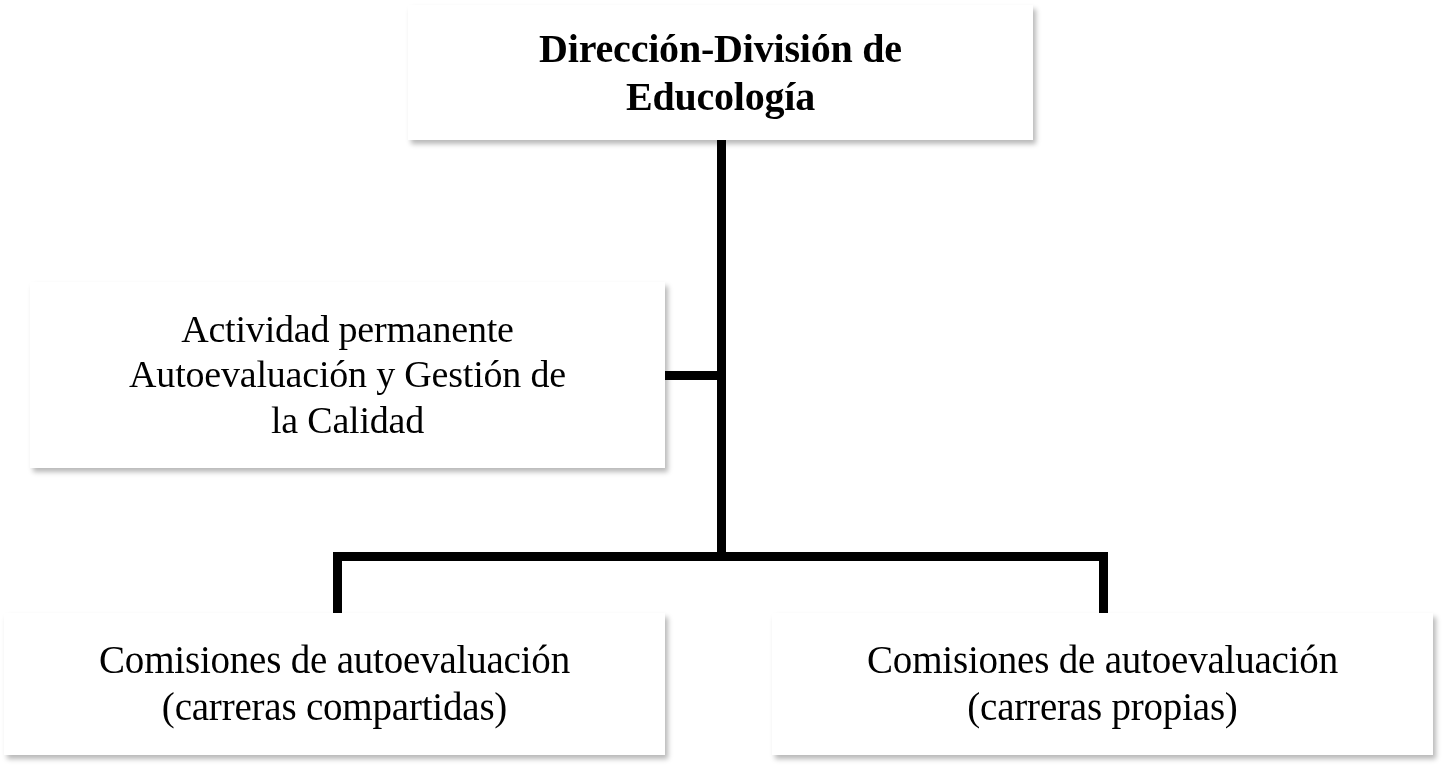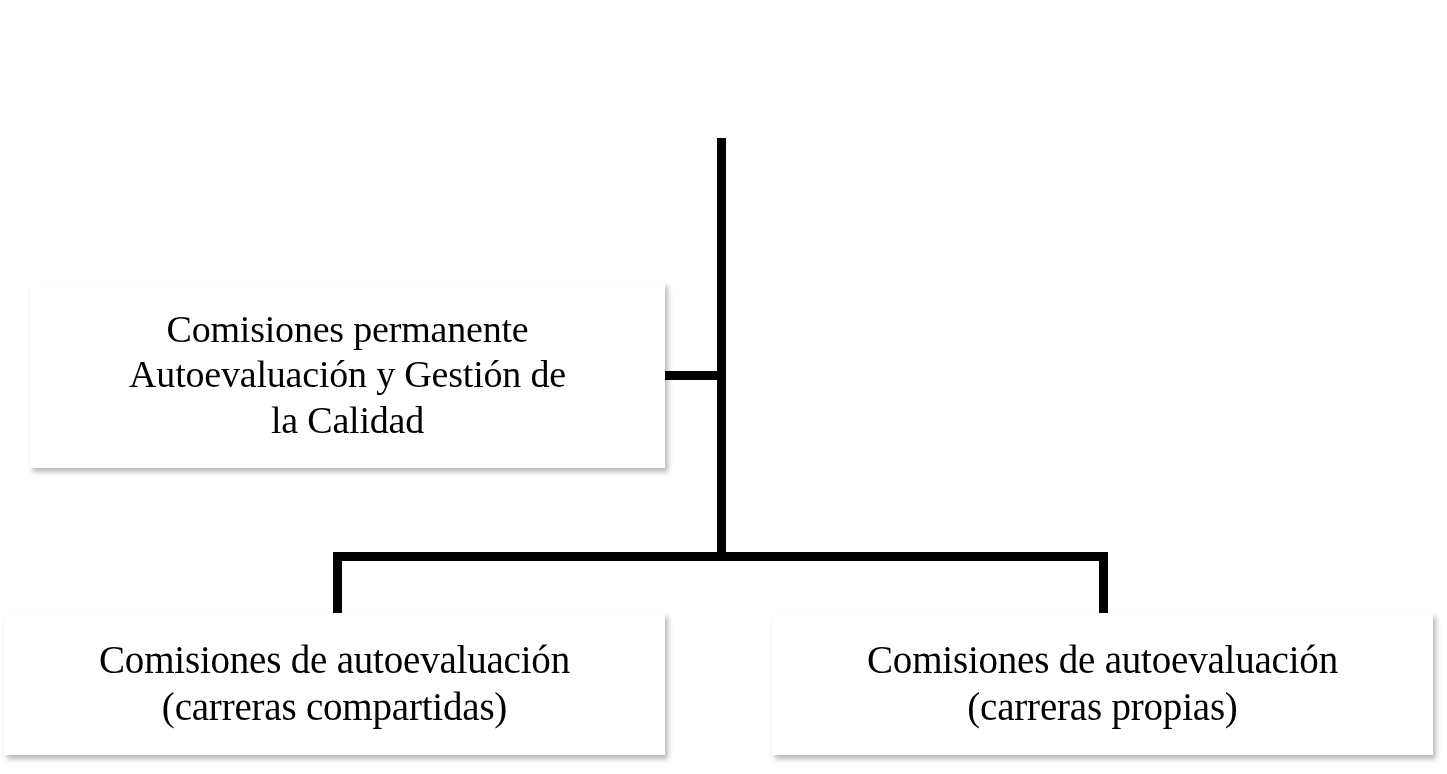--- a/index.html
+++ b/index.html
@@ -137,23 +137,27 @@
   <div class="conn" id="conn-trunk"></div>
 
   <div class="conn" id="conn-staff-stub"></div>
 
   <div class="conn" id="conn-split-bar"></div>
 
   <div class="conn" id="conn-drop-left"></div>
 
   <div class="conn" id="conn-drop-right"></div>
 
+  <div class="node" id="node-root">
+    <span class="node-label">Dirección-División de
+Educología</span>
+  </div>
 
   <div class="node" id="node-staff">
-    <span class="node-label">Comisiones permanente
+    <span class="node-label">Actividad permanente
 Autoevaluación y Gestión de
 la Calidad</span>
   </div>
 
   <div class="node" id="node-child-shared">
     <span class="node-label">Comisiones de autoevaluación
 (carreras compartidas)</span>
   </div>
 
   <div class="node" id="node-child-own">

